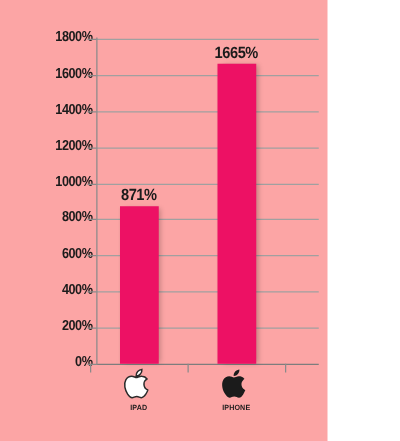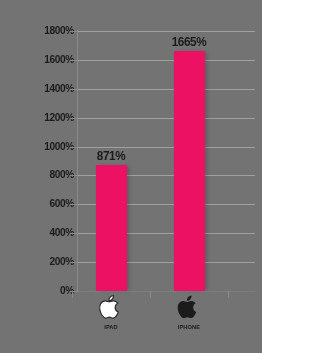--- a/index.html
+++ b/index.html
@@ -10,21 +10,21 @@
   }
   body {
     font-family: "Liberation Sans", "DejaVu Sans", sans-serif;
     -webkit-font-smoothing: antialiased;
   }
 
   #chart-root {
     position: relative;
     width: 262px;
     height: 353px;
-    background: #737373;
+    background: #fca5a5;
     overflow: hidden;
   }
 
   
   
   .y-axis-line {
     position: absolute;
     left: 77px;
     top: 30px;
     width: 1px;

